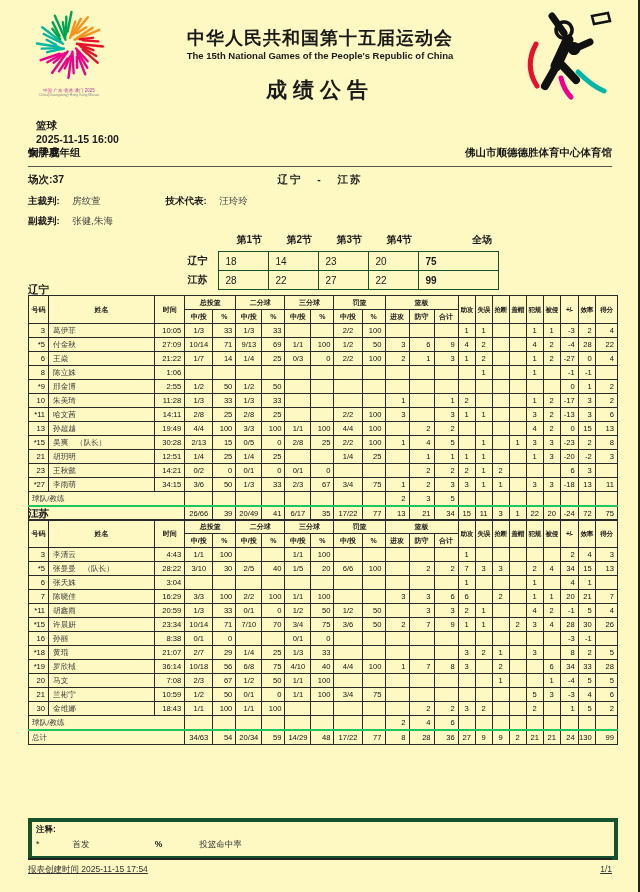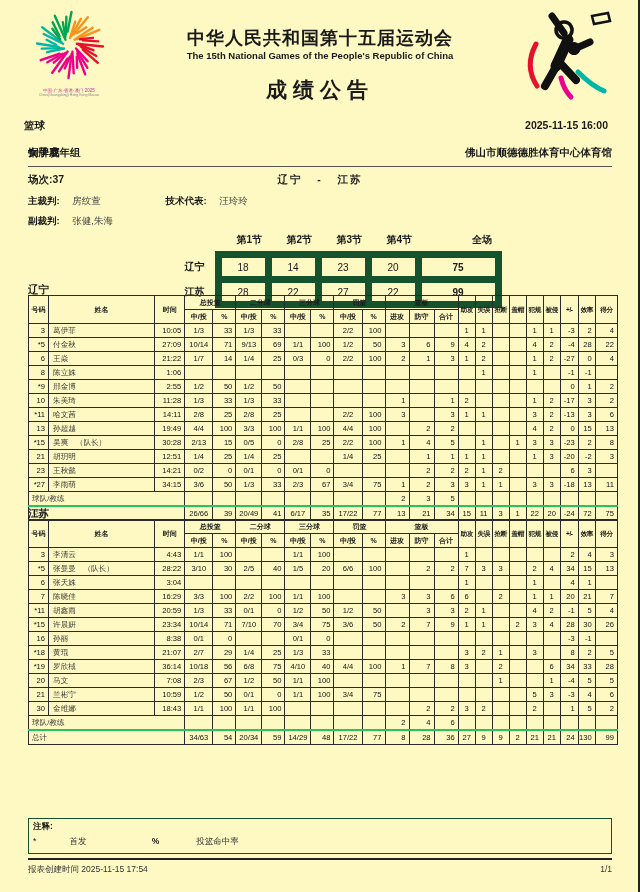--- a/index.html
+++ b/index.html
@@ -7,58 +7,58 @@
         font-family:"Liberation Sans","DejaVu Sans",sans-serif;color:#1a1a1a;overflow:hidden;}
   .abs{position:absolute;}
   .scan-edge{position:absolute;right:0;top:0;width:2px;height:100%;background:#222;}
   .title{top:26px;left:0;width:100%;text-align:center;font-size:18px;font-weight:700;letter-spacing:1px;}
   .subtitle{top:50px;left:0;width:100%;text-align:center;font-size:9.5px;font-weight:700;}
   .bulletin{top:76px;left:0;width:100%;text-align:center;font-size:21px;font-weight:700;letter-spacing:6px;}
   .logo{left:24px;top:10px;width:90px;text-align:center;}
   .logo-caption{font-size:4.5px;color:#c0399f;line-height:5px;white-space:nowrap;}
   .logo-caption2{font-size:3.5px;color:#888;line-height:4px;white-space:nowrap;}
   .pictogram{right:24px;top:6px;}
-  .row-sport{top:119px;left:24px;width:584px;display:flex;justify-content:space-between;font-size:10.5px;font-weight:700;}
+  .row-sport{top:119px;left:36px;width:584px;display:flex;justify-content:space-between;font-size:10.5px;font-weight:700;flex-direction:column;}
   .row-group{top:146px;left:28px;width:584px;display:flex;justify-content:space-between;font-size:10.5px;font-weight:700;}
   .row-group .mid{position:absolute;left:0;width:100%;}
   .hr1{top:166px;left:28px;width:584px;height:0;border-top:1px solid #555;}
   .row-match{top:173px;left:28px;width:584px;font-size:10.5px;font-weight:700;}
   .row-match .center{position:absolute;left:0;width:100%;text-align:center;letter-spacing:2px;}
   .row-ref{top:195px;left:28px;width:584px;font-size:9.5px;}
   .row-ump{top:215px;left:28px;width:584px;font-size:9.5px;}
   .lbl{font-weight:700;}
   .name-val{color:#444;margin-left:10px;}
   .tech{margin-left:62px;}
   .qwrap{top:231px;left:160px;}
   table.qt{border-collapse:collapse;font-size:10px;}
   table.qt th{font-weight:700;border:none;padding:2px 6px 4px 6px;text-align:right;}
-  table.qt td{border:7px solid #14532d;height:18px;text-align:center;padding:0 7px;font-size:10px;}
+  table.qt td{border:1px solid #14532d;height:18px;text-align:left;padding:0 7px;font-size:10px;}
   table.qt td.team{border:none;font-weight:700;text-align:right;padding-right:10px;}
   table.qt td.total{font-weight:700;}
   .section-label{left:28px;font-size:10.5px;font-weight:700;}
   .stat-wrap{left:28px;}
   table.stat{border-collapse:collapse;table-layout:fixed;width:590px;border:1.5px solid #222;}
   table.stat th{border:1px solid #2a2a2a;font-size:7px;font-weight:700;padding:0;height:13px;line-height:8px;overflow:hidden;white-space:nowrap;}
   table.stat th.narrow{font-size:6.6px;letter-spacing:-0.5px;}
   table.stat td{border:1px solid #2a2a2a;font-size:7.6px;height:13px;padding:0 3px 0 0;text-align:right;
                 white-space:nowrap;overflow:hidden;color:#111;}
   table.stat td.name{text-align:left;padding-left:4px;color:#3a3a3a;}
   table.stat td.ma{text-align:center;padding:0;}
   table.stat td.nar{text-align:center;padding:0;}
   table.stat tr.total-row td{border-top:2px solid #22c55e;}
   table.stat td.spanlabel{text-align:left;padding-left:3px;color:#3a3a3a;}
-  .legend-box{top:818px;left:28px;width:582px;height:34px;border:1px solid #14532d;font-size:8.5px;}
+  .legend-box{top:818px;left:28px;width:582px;height:34px;border:4px solid #14532d;font-size:8.5px;}
   .legend-title{position:absolute;top:2px;left:4px;font-weight:700;}
   .legend-line{position:absolute;top:17px;left:4px;width:570px;}
   .legend-line .star{display:inline-block;width:34px;}
   .legend-line .star-text{display:inline-block;width:80px;color:#333;}
   .legend-line .pct{display:inline-block;width:42px;font-weight:700;}
   .legend-line .pct-text{color:#333;}
   .hr2{top:858px;left:28px;width:584px;height:0;border-top:2.5px solid #222;}
-  .footer-row{top:864px;left:28px;width:584px;display:flex;justify-content:space-between;font-size:8.5px;color:#333;}
+  .footer-row{top:864px;left:28px;width:584px;display:flex;justify-content:space-between;font-size:8.5px;color:#333;text-decoration:underline;}
 </style>
 </head>
 <body>
 
 <div class="page">
   <div class="scan-edge"></div>
 
   <div class="abs logo">
     <svg id="emblem-svg" width="78" height="74" viewBox="0 0 78 74">
         <line x1="40" y1="28" x2="45.23751095394086" y2="11.578461216065467" stroke="#f7941d" stroke-width="2.4" stroke-linecap="round"></line>

